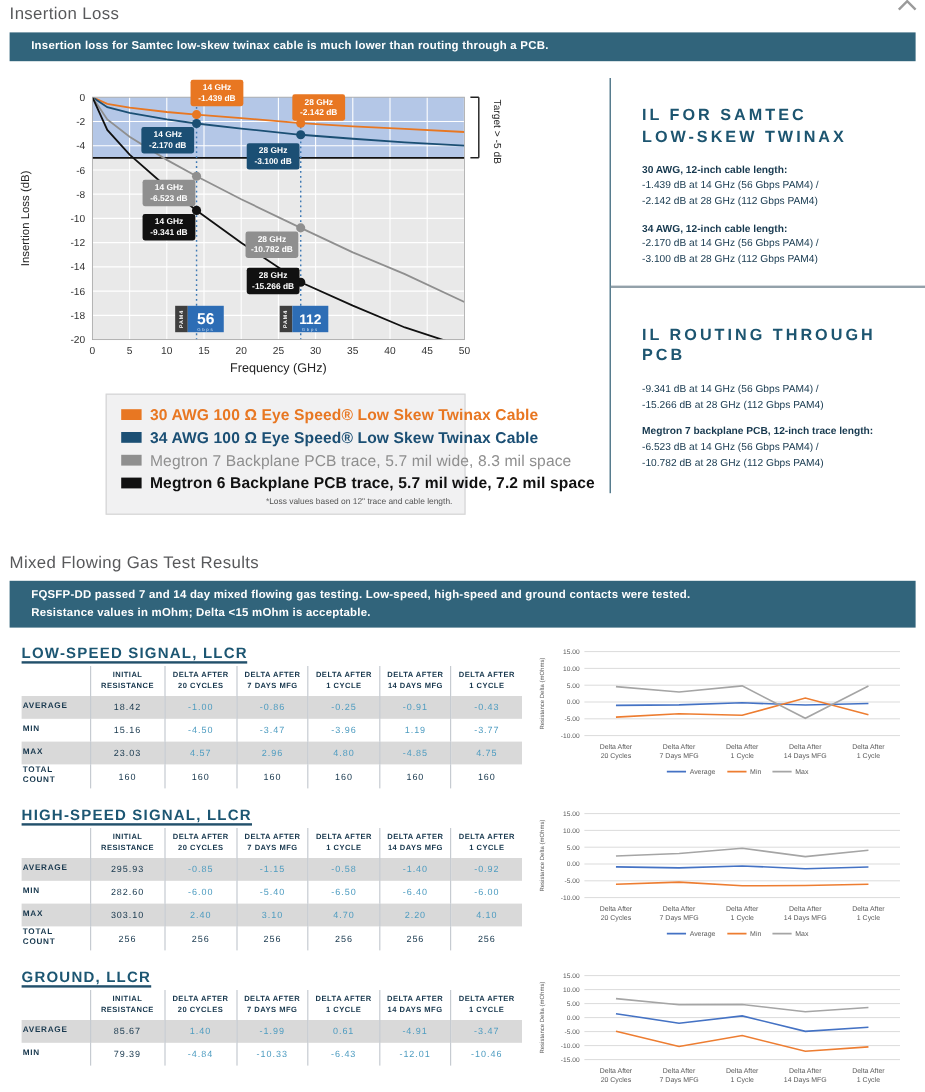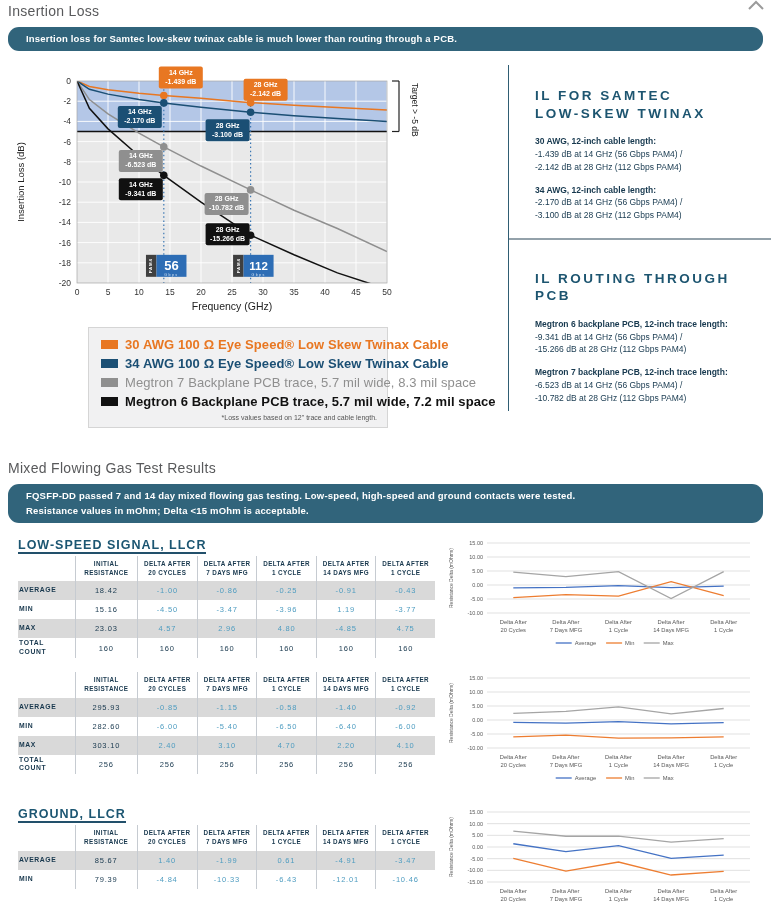--- a/index.html
+++ b/index.html
@@ -1,18 +1,18 @@
 <!DOCTYPE html>
 <html><head>
 <meta charset="utf-8">
 <style>
   html,body{margin:0;padding:0;}
   body{width:771px;height:910px;background:#fff;font-family:"Liberation Sans",sans-serif;position:relative;overflow:hidden;}
   .section-title{margin:0;padding:3px 0 4px 8px;font-size:14px;font-weight:400;color:#58595B;letter-spacing:.3px;}
-  .banner{margin:4px 8px 0 8px;background:#31647B;color:#fff;font-size:9.5px;font-weight:bold;padding:5px 18px;letter-spacing:.2px;line-height:1.5;border-radius:11px;}
+  .banner{margin:4px 8px 0 8px;background:#31647B;color:#fff;font-size:9.5px;font-weight:bold;padding:5px 18px;letter-spacing:.2px;line-height:1.5;}
   .corner-icon{position:absolute;top:-4px;right:6px;}
   
   .il-content{display:flex;margin:10px 8px 0 8px;min-height:372px;}
   .il-left{width:492px;}
   .vrule{width:1px;background:#2F5D73;margin:4px 0 22px 8px;align-self:stretch;}
   .il-right{flex:1;padding:26px 0 0 26px;color:#16384E;}
   .il-right h2{font-size:13.5px;font-weight:bold;letter-spacing:2.5px;color:#1D5570;margin:0 0 13px 0;line-height:1.3;}
   .info-block{margin-bottom:10px;font-size:8.5px;line-height:1.5;color:#16384E;}
   .info-block .bt{font-weight:bold;}
   .panel-divider{border:none;border-top:2px solid #93A1AA;margin:16px -8px 30px -26px;}
@@ -227,21 +227,20 @@
           <div class="info-block">
             <div class="bt">34 AWG, 12-inch cable length:</div>
             <div>-2.170 dB at 14 GHz (56 Gbps PAM4) /</div>
             <div>-3.100 dB at 28 GHz (112 Gbps PAM4)</div>
           </div>
         </div>
       <hr class="panel-divider">
       <h2>IL ROUTING THROUGH PCB</h2>
       <div id="pcb-blocks">
           <div class="info-block">
-            <div class="bt">Megtron 6 backplane PCB, 12-inch trace length:</div>
             <div>-9.341 dB at 14 GHz (56 Gbps PAM4) /</div>
             <div>-15.266 dB at 28 GHz (112 Gbps PAM4)</div>
           </div>
           <div class="info-block">
             <div class="bt">Megtron 7 backplane PCB, 12-inch trace length:</div>
             <div>-6.523 dB at 14 GHz (56 Gbps PAM4) /</div>
             <div>-10.782 dB at 28 GHz (112 Gbps PAM4)</div>
           </div>
         </div>
     </div>
@@ -337,21 +336,21 @@
           <line x1="110.7" y1="108" x2="126.7" y2="108" stroke="#4472C4" stroke-width="1.3"></line>
           <text x="129.7" y="110" font-size="5.8" fill="#595959" text-anchor="start" font-weight="normal" font-family="&quot;Liberation Sans&quot;,sans-serif">Average</text>
           <line x1="161.10000000000002" y1="108" x2="177.10000000000002" y2="108" stroke="#ED7D31" stroke-width="1.3"></line>
           <text x="180.10000000000002" y="110" font-size="5.8" fill="#595959" text-anchor="start" font-weight="normal" font-family="&quot;Liberation Sans&quot;,sans-serif">Min</text>
           <line x1="198.70000000000002" y1="108" x2="214.70000000000002" y2="108" stroke="#A5A5A5" stroke-width="1.3"></line>
           <text x="217.70000000000002" y="110" font-size="5.8" fill="#595959" text-anchor="start" font-weight="normal" font-family="&quot;Liberation Sans&quot;,sans-serif">Max</text>
           <text x="0" y="0" font-size="5" fill="#595959" text-anchor="middle" font-weight="normal" font-family="&quot;Liberation Sans&quot;,sans-serif" transform="translate(8,43) rotate(-90)">Resistance Delta (mOhms)</text>
         </svg></div>
   </div>
   <div class="mfg-row">
-    <div class="mfg-table-wrap mfg-table-mount"><table class="mfg">
+    <div class="mfg-table-wrap mfg-table-mount"><div class="mfg-title">HIGH-SPEED SIGNAL, LLCR</div><table class="mfg">
           <thead>
             <tr>
               <th class="corner"></th>
               <th>INITIAL<br>RESISTANCE</th>
               <th>DELTA AFTER<br>20 CYCLES</th>
               <th>DELTA AFTER<br>7 DAYS MFG</th>
               <th>DELTA AFTER<br>1 CYCLE</th>
               <th>DELTA AFTER<br>14 DAYS MFG</th>
               <th>DELTA AFTER<br>1 CYCLE</th>
             </tr>

